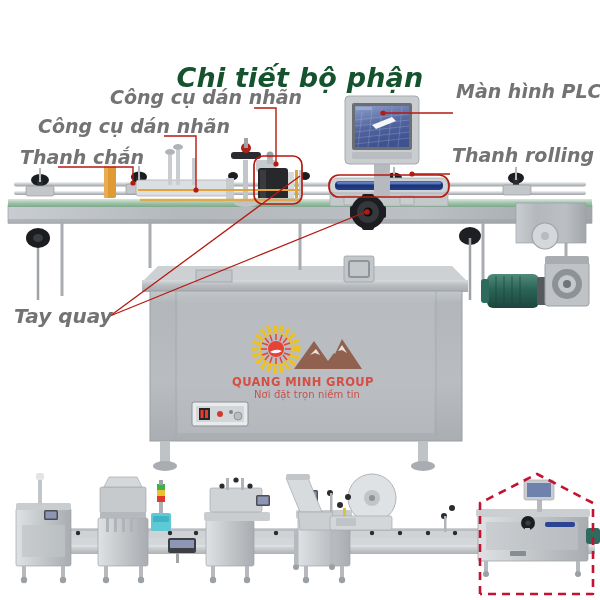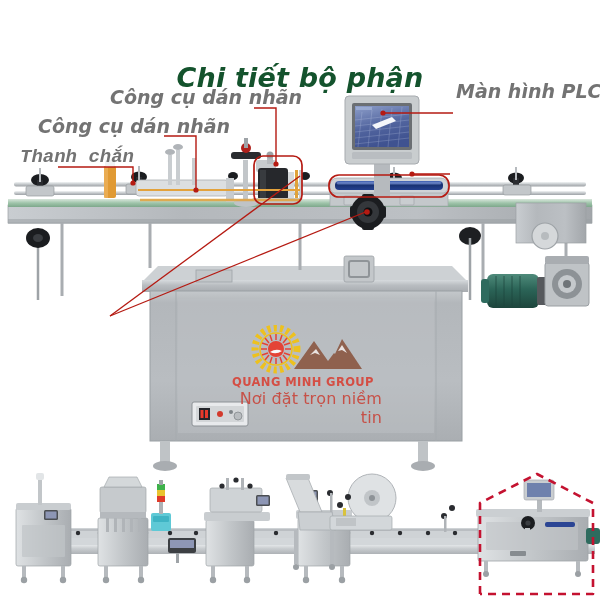--- a/index.html
+++ b/index.html
@@ -28,43 +28,43 @@
   .lab{
     position:absolute;
     font-family:"DejaVu Sans", sans-serif;
     font-weight:bold;font-style:italic;
     color:#737373;
     white-space:nowrap;
     line-height:1;
   }
   #lab-cong-cu-1{left:110px;top:88px;font-size:19px;}
   #lab-cong-cu-2{left:38px;top:117px;font-size:19px;}
-  #lab-thanh-chan{left:20px;top:148px;font-size:19px;font-family:Liberation Mono, monospace;}
+  #lab-thanh-chan{left:20px;top:148px;font-size:19px;}
   #lab-man-hinh{left:456px;top:82px;font-size:19px;}
   #lab-thanh-rolling{left:452px;top:146px;font-size:19px;}
   #lab-tay-quay{left:14px;top:306px;font-size:20px;}
 
   
   .layer{position:absolute;left:0;top:0;width:600px;height:600px;}
   svg.layer{pointer-events:none;}
 
   
   #logo{
     position:absolute;left:232px;top:325px;width:150px;height:80px;
     opacity:.92;
   }
   #logo .lg-txt1{
     position:absolute;left:0;top:50px;width:150px;text-align:left;
     font-family:"DejaVu Sans", sans-serif;font-weight:bold;
     font-size:11.5px;color:#d7453a;letter-spacing:.4px;
   }
   #logo .lg-txt2{
-    position:absolute;left:0;top:64px;width:150px;text-align:right;
+    position:absolute;left:0;top:64px;width:150px;text-align:center;
     font-family:"DejaVu Sans", sans-serif;
-    font-size:16px;color:#c8483e;letter-spacing:.1px;
+    font-size:10px;color:#c8483e;letter-spacing:.1px;
   }
 </style>
 </head>
 <body>
 
 <div id="root">
 
   <div class="title">Chi tiết bộ phận</div>
 
   <svg class="layer" id="machine-layer" viewBox="0 0 600 600">
@@ -563,14 +563,16 @@
 
       <rect x="254" y="156" width="48" height="48" rx="9" stroke-width="1.7"></rect>
       <rect x="329" y="175" width="120" height="22" rx="10" stroke-width="1.7"></rect>
     </g>
   </svg>
 
   <div class="lab" id="lab-cong-cu-1">Công cụ dán nhãn</div>
   <div class="lab" id="lab-cong-cu-2">Công cụ dán nhãn</div>
   <div class="lab" id="lab-thanh-chan">Thanh chắn</div>
   <div class="lab" id="lab-man-hinh">Màn hình PLC</div>
+  <div class="lab" id="lab-thanh-rolling">Thanh rolling</div>
+  <div class="lab" id="lab-tay-quay">Tay quay</div>
 
 </div>
 
 </body></html>

